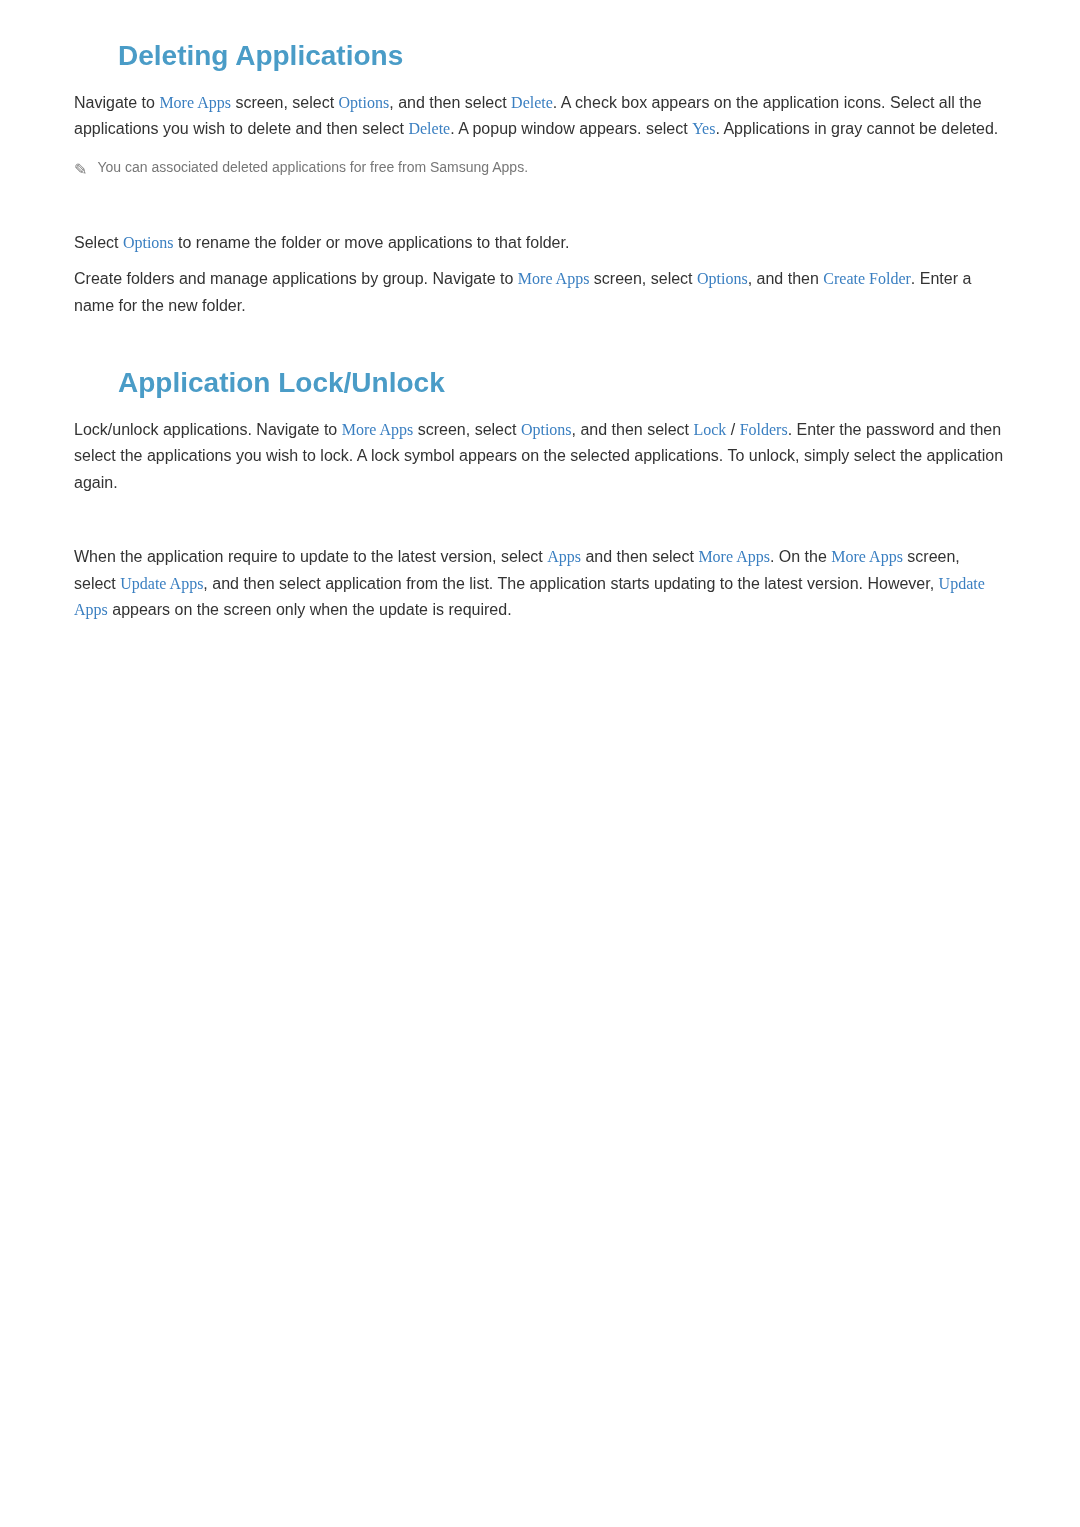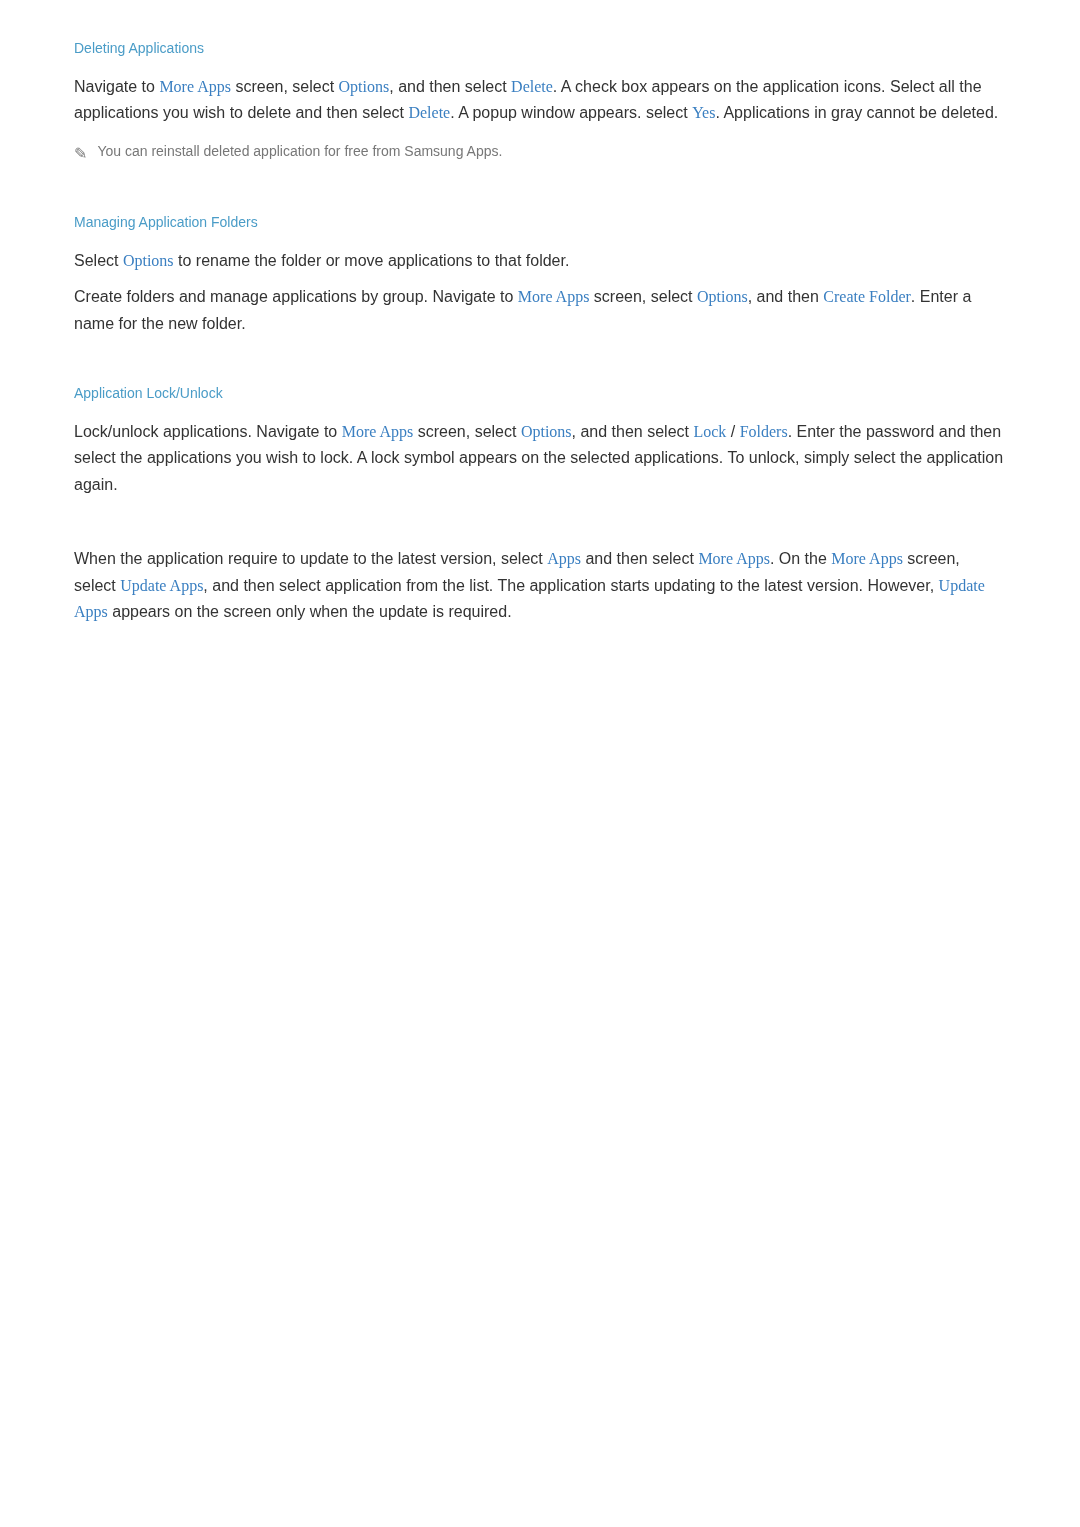--- a/index.html
+++ b/index.html
@@ -16,24 +16,25 @@
       width: 1080px;
       min-height: 1527px;
       padding: 40px 74px 80px 74px;
     }
 
     .section {
       margin-bottom: 48px;
     }
 
     .section-title {
-      font-size: 14px;
-      font-weight: 400;
+      font-size: 28px;
+      font-weight: 700;
       color: #4a9cc7;
       margin-bottom: 18px;
+      margin-left: 44px;
     }
 
     .section-body {
       font-size: 16px;
       line-height: 1.65;
       color: #333333;
     }
 
     .section-body p {
       margin-bottom: 10px;
@@ -66,26 +67,25 @@
 </head>
 <body>
 
 <div id="app">
     <div class="section">
       <div class="section-title">Deleting Applications</div>
       <div class="section-body">
         <p>Navigate to <span class="link">More Apps</span> screen, select <span class="link">Options</span>, and then select <span class="link">Delete</span>. A check box appears on the application icons. Select all the applications you wish to delete and then select <span class="link">Delete</span>. A popup window appears. select <span class="link">Yes</span>. Applications in gray cannot be deleted.</p>
         <div class="note">
           <span class="note-icon">✎</span>
-          <span>You can reinstall deleted application for free from Samsung Apps.</span>
+          <span>You can associated deleted applications for free from Samsung Apps.</span>
         </div>
       </div>
     </div>
     <div class="section">
-      <div class="section-title">Managing Application Folders</div>
       <div class="section-body">
         <p>Select <span class="link">Options</span> to rename the folder or move applications to that folder.</p>
         <p>Create folders and manage applications by group. Navigate to <span class="link">More Apps</span> screen, select <span class="link">Options</span>, and then <span class="link">Create Folder</span>. Enter a name for the new folder.</p>
       </div>
     </div>
     <div class="section">
       <div class="section-title">Application Lock/Unlock</div>
       <div class="section-body">
         <p>Lock/unlock applications. Navigate to <span class="link">More Apps</span> screen, select <span class="link">Options</span>, and then select <span class="link">Lock</span> / <span class="link">Folders</span>. Enter the password and then select the applications you wish to lock. A lock symbol appears on the selected applications. To unlock, simply select the application again.</p>
       </div>

